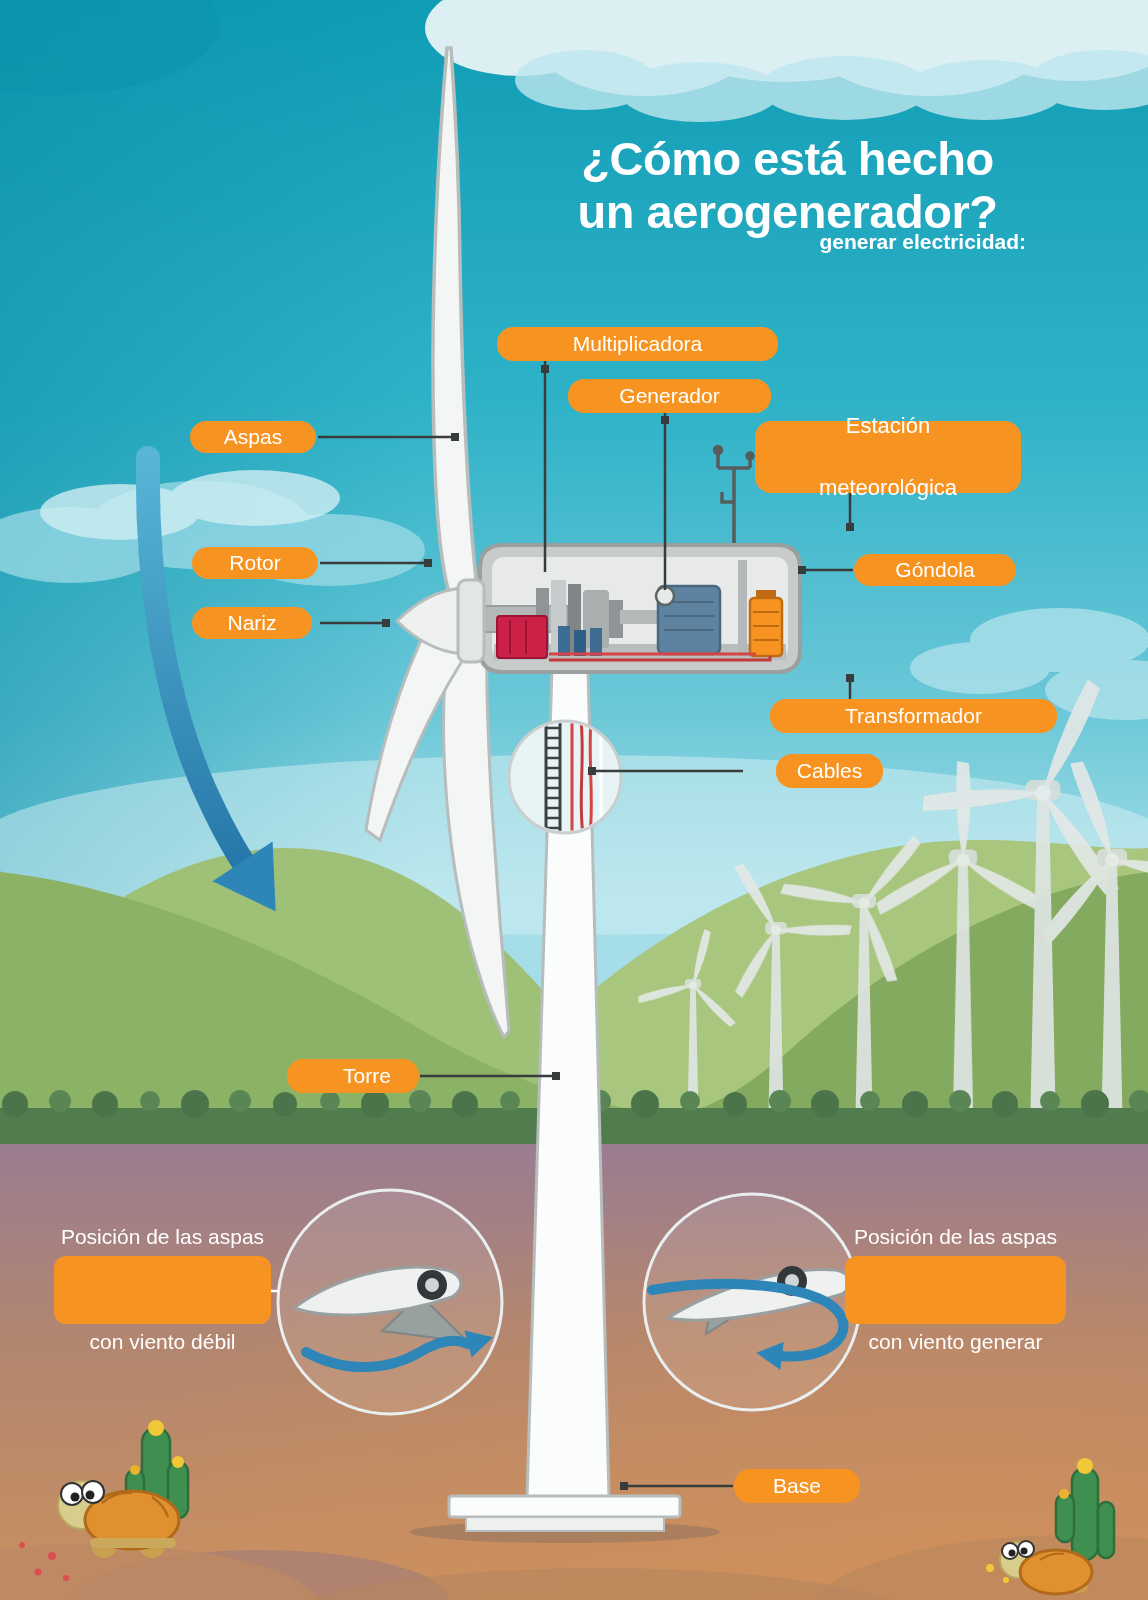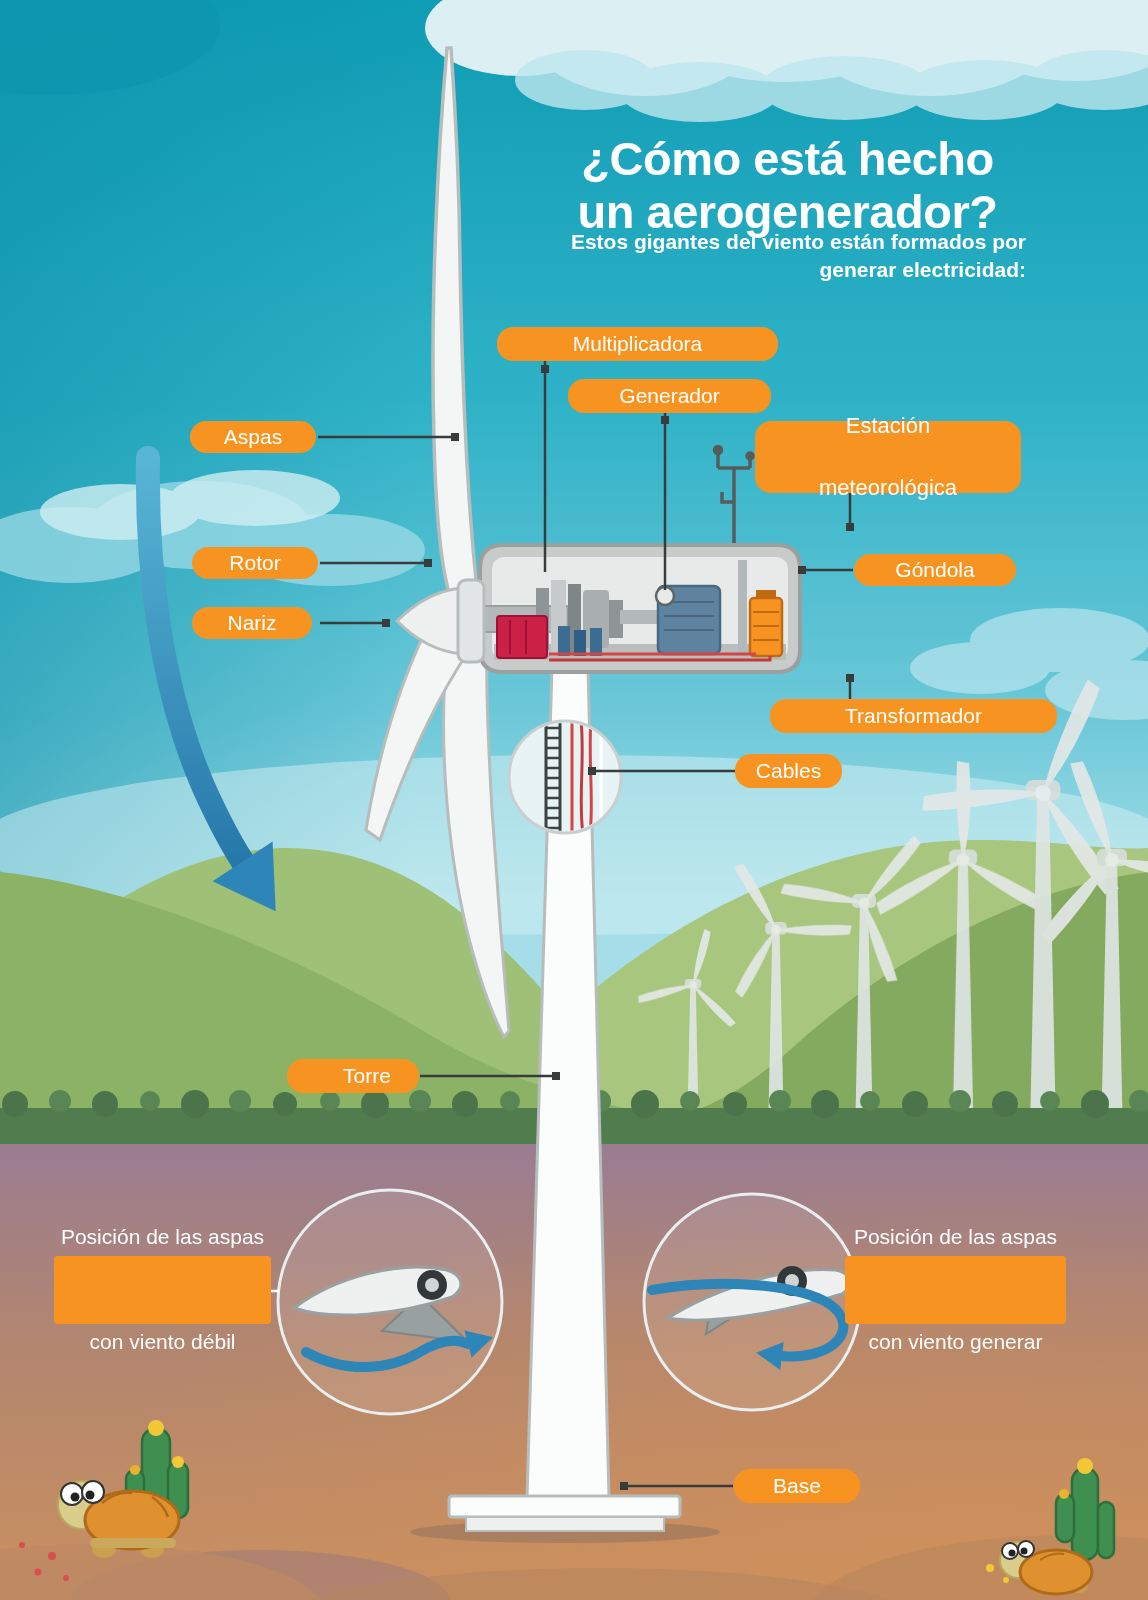--- a/index.html
+++ b/index.html
@@ -30,24 +30,24 @@
   .divider { width:100%; height:2px; background:#fff; margin:4px 0; }
 
   .lbl-multiplicadora { left:497px; top:327px; width:281px; height:34px; }
   .lbl-generador      { left:568px; top:379px; width:203px; height:34px; }
   .lbl-estacion       { left:755px; top:421px; width:266px; height:72px; font-size:22px; }
   .lbl-aspas          { left:190px; top:421px; width:126px; height:32px; }
   .lbl-rotor          { left:192px; top:547px; width:126px; height:32px; }
   .lbl-nariz          { left:192px; top:607px; width:120px; height:32px; }
   .lbl-gondola        { left:854px; top:554px; width:162px; height:32px; }
   .lbl-transformador  { left:734px; top:699px; width:287px; height:34px;margin-left:36px; }
-  .lbl-cables         { left:735px; top:754px; width:107px; height:34px; }
+  .lbl-cables         { left:776px; top:754px; width:107px; height:34px; }
   .lbl-torre          { left:287px; top:1059px; width:132px; height:34px;padding-left:28px; }
   .lbl-base           { left:734px; top:1469px; width:126px; height:34px; }
-  .pos-box            { font-size:21px; border-radius:4px; padding:6px 0; }
+  .pos-box            { font-size:21px; border-radius:12px; padding:6px 0; }
   .lbl-pos-left       { left:54px;  top:1256px; width:217px; height:68px; }
   .lbl-pos-right      { left:845px; top:1256px; width:221px; height:68px; }
 </style>
 </head>
 <body>
 
 <div class="stage">
 
 <svg class="scene" width="1148" height="1600" viewBox="0 0 1148 1600">
   <defs>
@@ -398,21 +398,20 @@
   <path d="M271,1291 L279,1291" stroke="#ffffff" stroke-width="2.5"></path>
 
 </svg>
 
 <div class="title">
   <div>¿Cómo está hecho</div>
   <div>un aerogenerador?</div>
 </div>
 
 <div class="subtitle">
-  <div>Estos gigantes del viento están formados por</div>
   <div>generar electricidad:</div>
 </div>
 
 <div class="lbl lbl-multiplicadora">Multiplicadora</div>
 <div class="lbl lbl-generador">Generador</div>
 <div class="lbl col lbl-estacion">
   <span>Estación</span>
   <span>meteorológica</span>
 </div>
 <div class="lbl lbl-aspas">Aspas</div>

